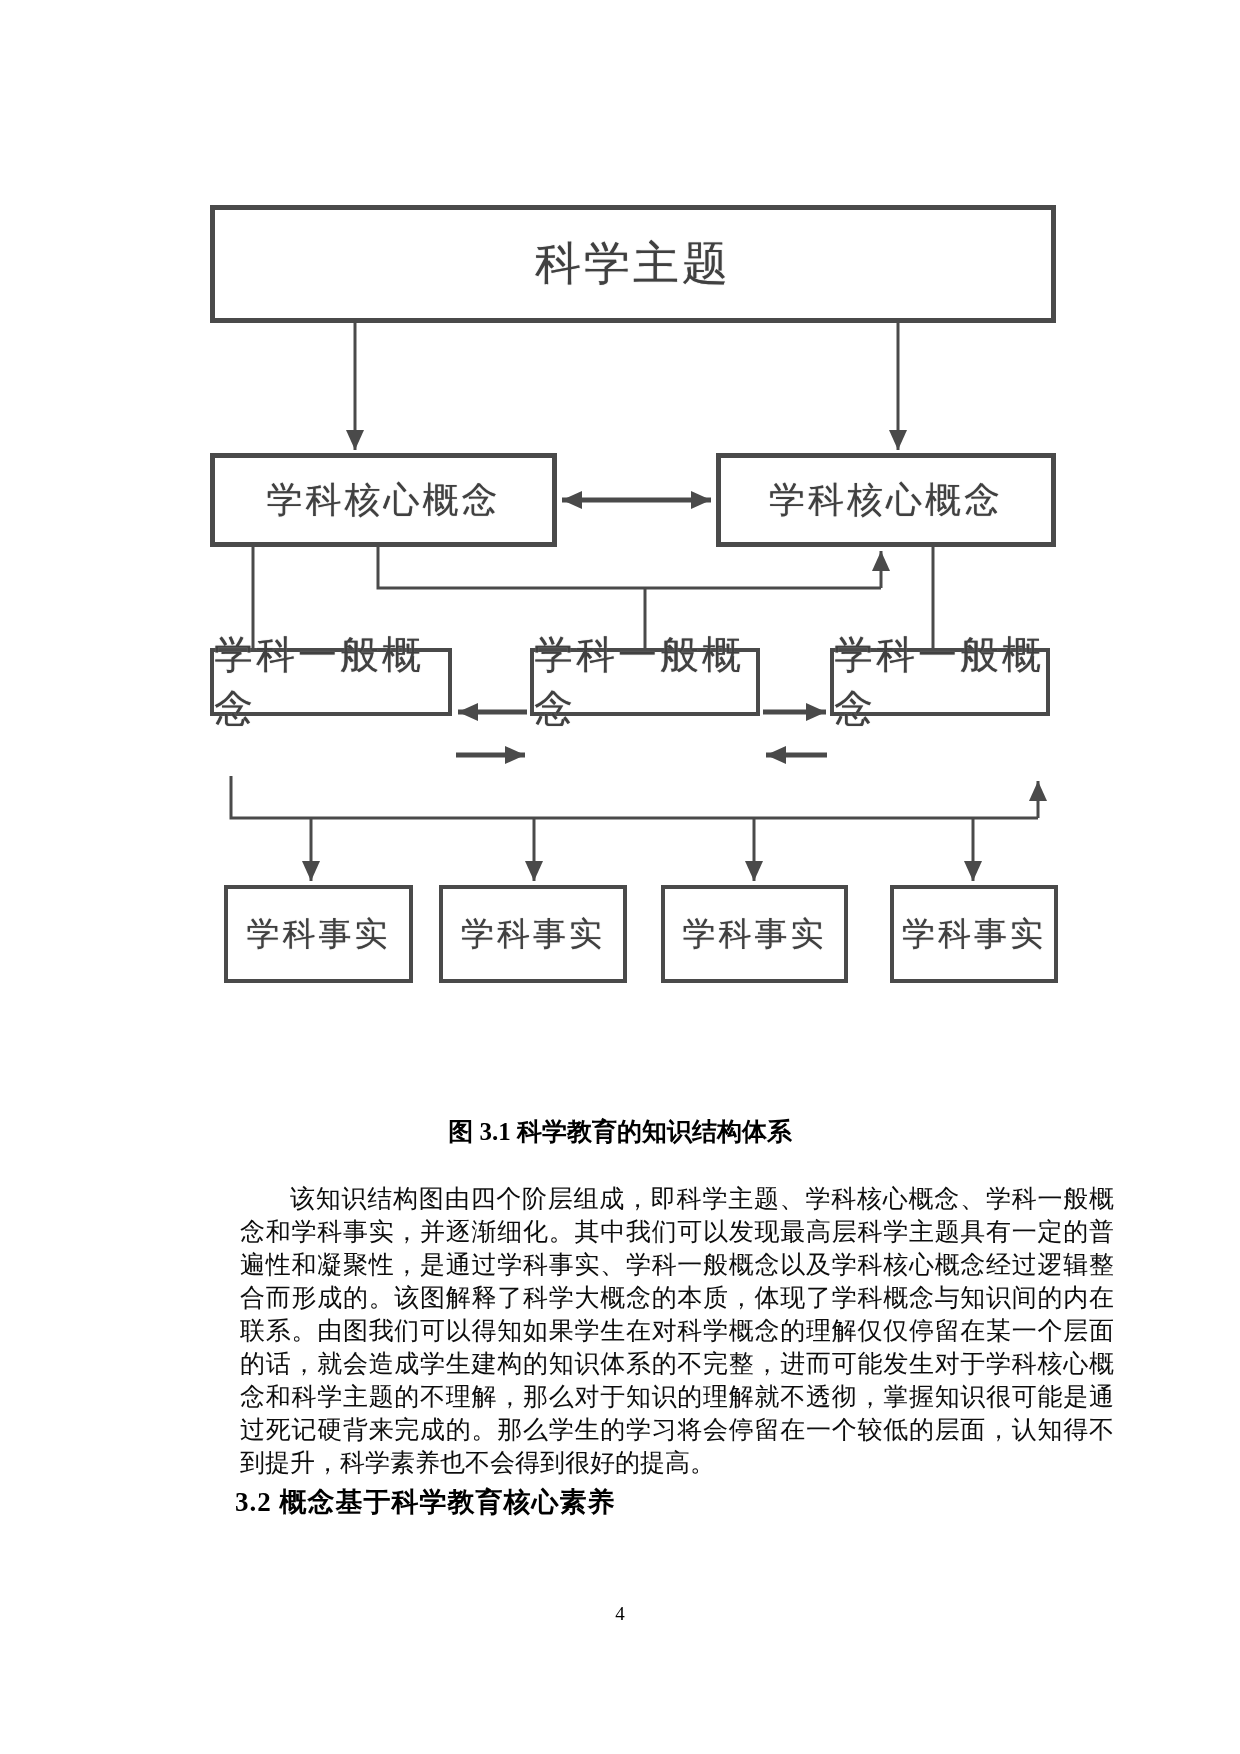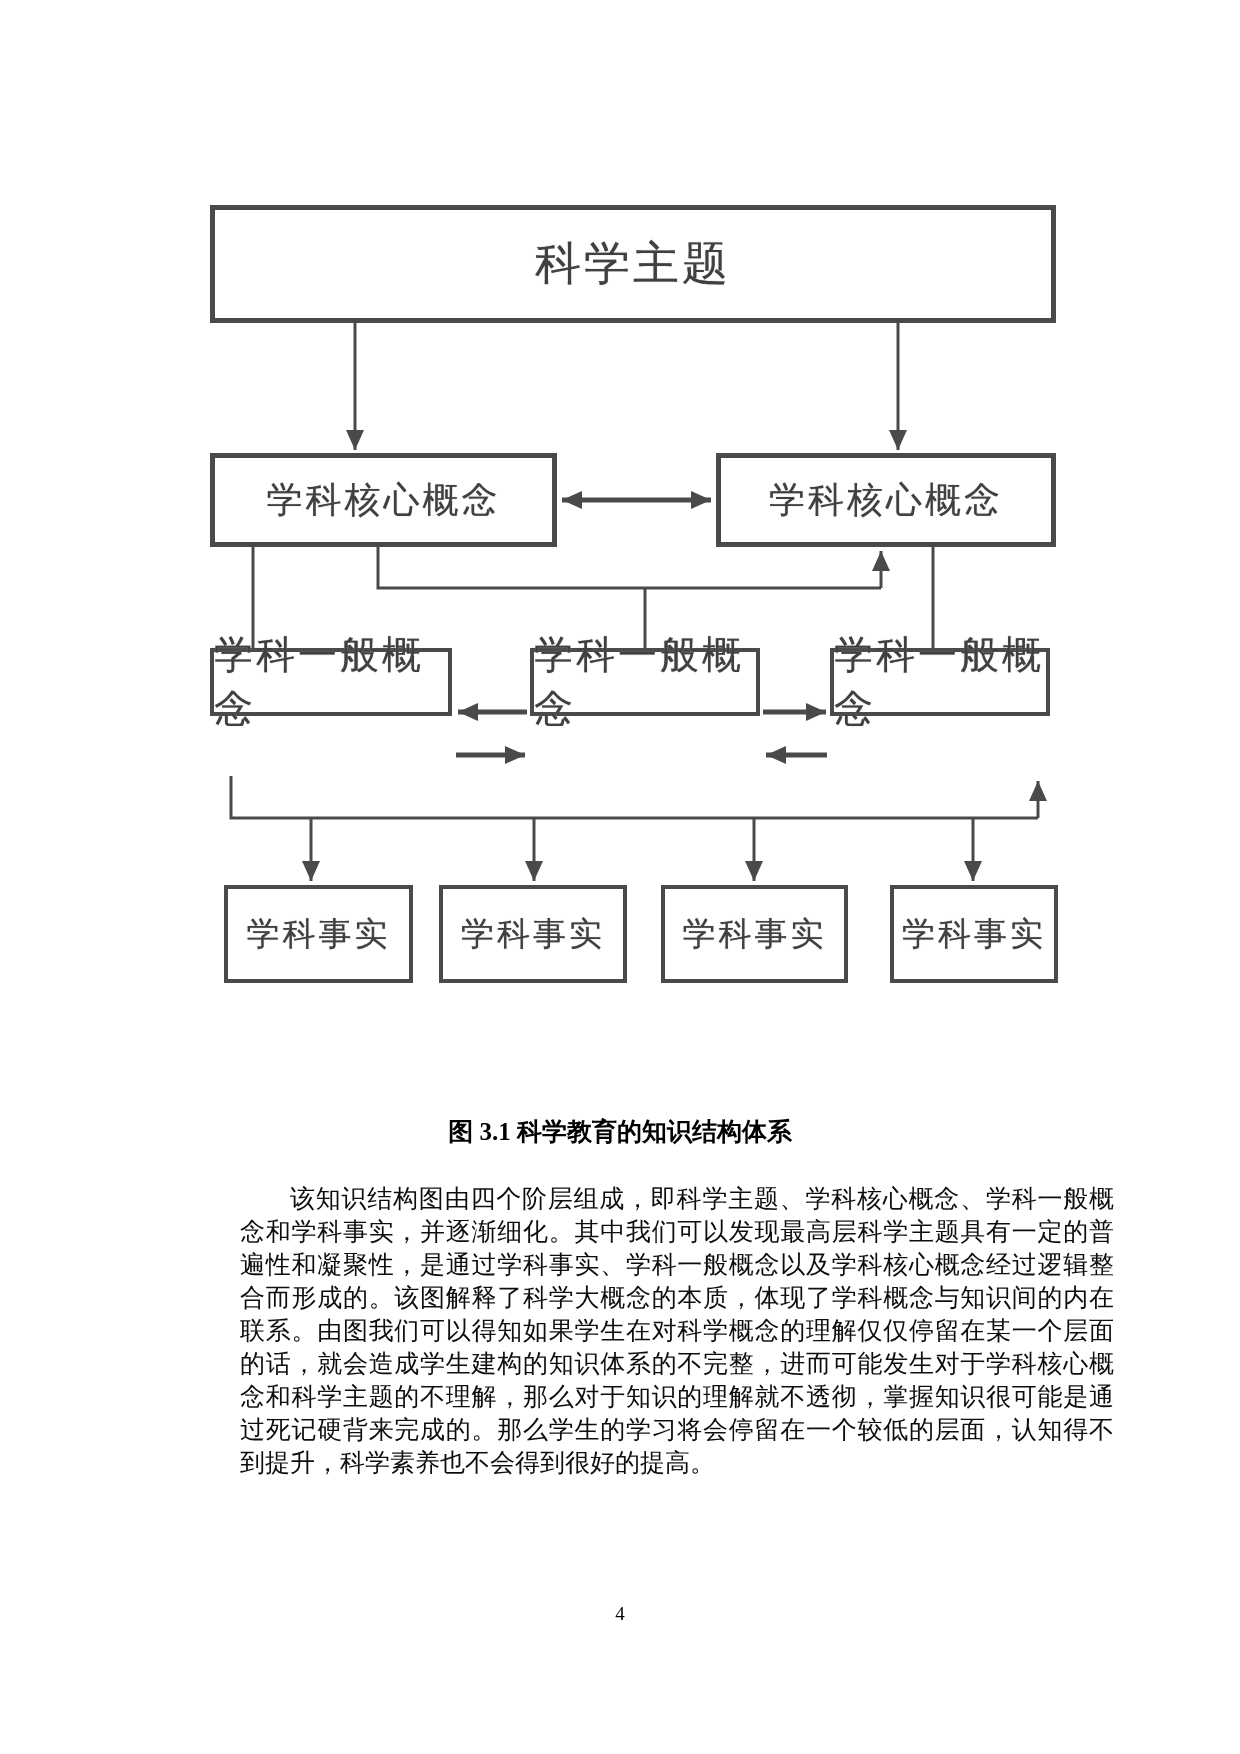--- a/index.html
+++ b/index.html
@@ -132,17 +132,18 @@
     <div class="node node-fact node-fact-4">
       <span>学科事实</span>
     </div>
 
   </div>
 
   <div class="caption">图 3.1 科学教育的知识结构体系</div>
 
   <div class="para para-1">该知识结构图由四个阶层组成，即科学主题、学科核心概念、学科一般概念和学科事实，并逐渐细化。其中我们可以发现最高层科学主题具有一定的普遍性和凝聚性，是通过学科事实、学科一般概念以及学科核心概念经过逻辑整合而形成的。该图解释了科学大概念的本质，体现了学科概念与知识间的内在联系。由图我们可以得知如果学生在对科学概念的理解仅仅停留在某一个层面的话，就会造成学生建构的知识体系的不完整，进而可能发生对于学科核心概念和科学主题的不理解，那么对于知识的理解就不透彻，掌握知识很可能是通过死记硬背来完成的。那么学生的学习将会停留在一个较低的层面，认知得不到提升，科学素养也不会得到很好的提高。</div>
 
+  <div class="section-heading">3.2 概念基于科学教育核心素养</div>
 
 
   <div class="page-number">4</div>
 
 </div>
 
 </body></html>

